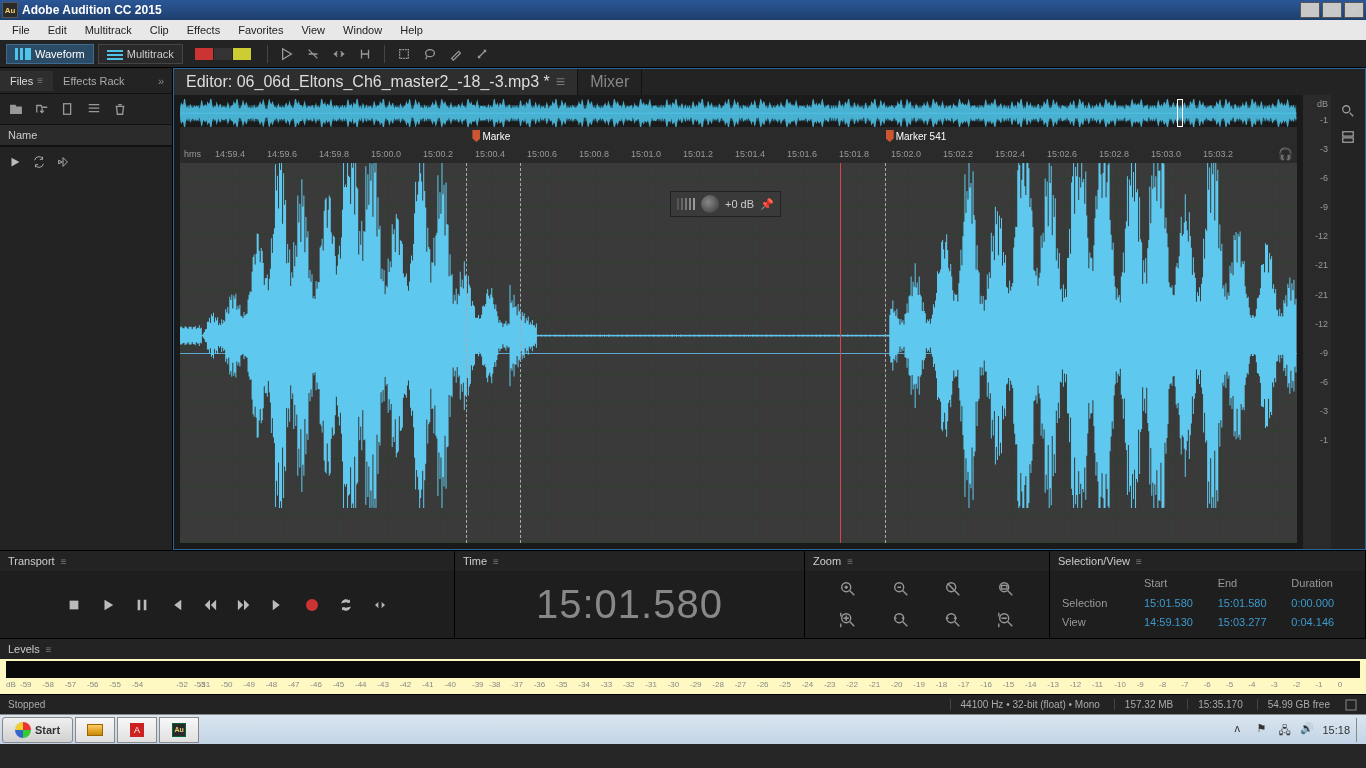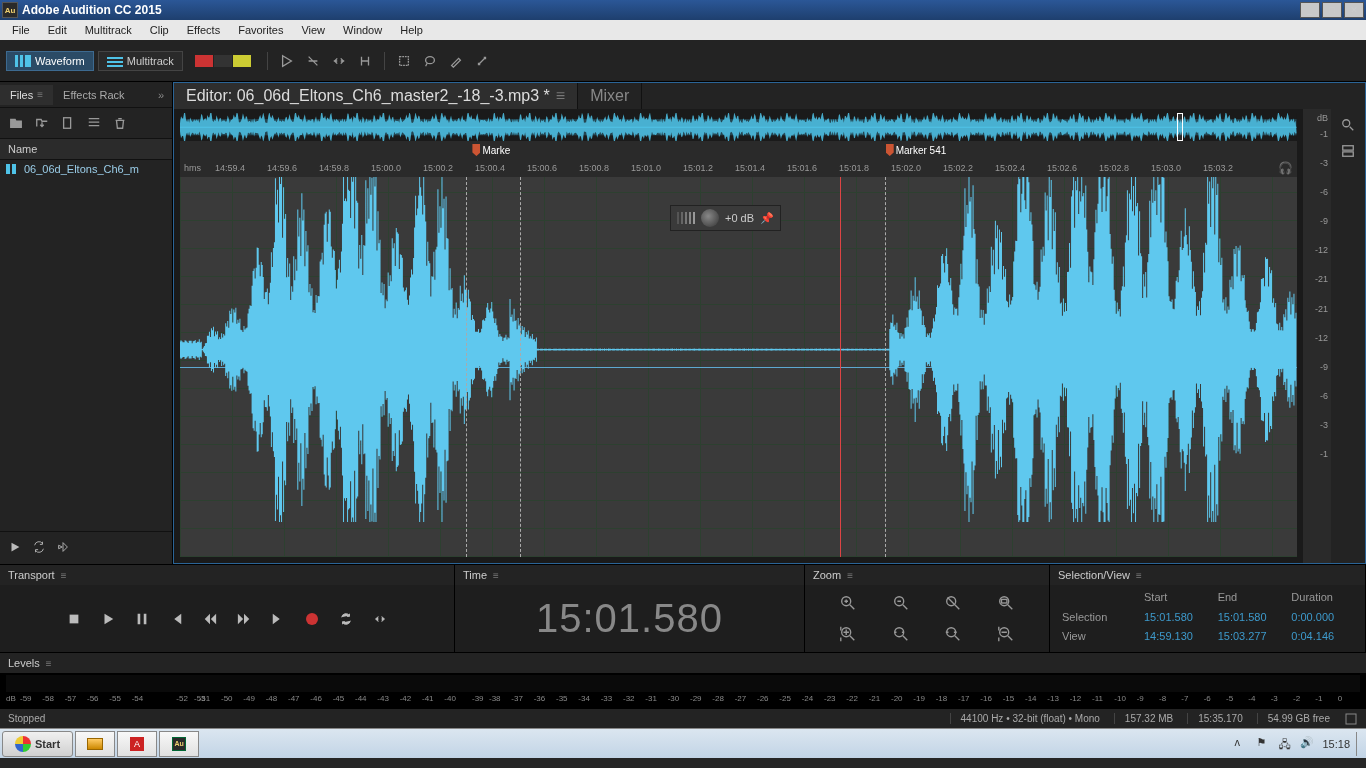--- a/index.html
+++ b/index.html
@@ -11,21 +11,21 @@
 .titlebar-icon { width:16px; height:16px; background:#2a2a2a; display:flex; align-items:center; justify-content:center; color:#eecf6f; font-size:8px; font-weight:bold; border:1px solid #555;}
 .titlebar-text { color:#fff; font-weight:bold; font-size:12px; }
 .win-btns { display:flex; gap:2px; }
 .win-btn { width:20px; height:16px; background:#c8c8c8; border:1px solid #555; display:flex; align-items:center; justify-content:center; font-size:9px; cursor:pointer;}
 
 
 .menubar { height:20px; background:#e8e8e8; display:flex; align-items:center; padding:0 4px; gap:2px; }
 .menu-item { padding:2px 8px; color:#222; font-size:11px; cursor:pointer; }
 
 
-.toolbar { height:42px; background:#232323; border-bottom:1px solid #000; display:flex; align-items:center; padding:0 6px; gap:4px; justify-content:space-between;}
+.toolbar { height:28px; background:#232323; border-bottom:1px solid #000; display:flex; align-items:center; padding:0 6px; gap:4px; justify-content:space-between;}
 .toolbar-left { display:flex; align-items:center; gap:4px; }
 .mode-btn { display:flex; align-items:center; gap:4px; padding:3px 8px; border:1px solid #444; background:#2a2a2a; cursor:pointer; font-size:11px; color:#ccc; }
 .mode-btn.active { background:#2b4b66; border-color:#3d6a90; color:#fff; }
 .mode-icon { width:16px; height:12px; }
 .mode-icon.wave { background:linear-gradient(90deg,#4fc3e8 20%,transparent 20%,transparent 30%,#4fc3e8 30%,#4fc3e8 50%,transparent 50%,transparent 60%,#4fc3e8 60%);}
 .mode-icon.multi { background:repeating-linear-gradient(0deg,#4fc3e8 0 2px,transparent 2px 4px);}
 .flag-strip { display:flex; gap:1px; margin:0 8px;}
 .flag { width:18px;height:12px; }
 .tool-icon { width:22px;height:22px; display:flex; align-items:center; justify-content:center; color:#999; cursor:pointer; }
 .tool-icon svg{width:14px;height:14px;stroke:#999;fill:none;stroke-width:1.5;}
@@ -101,21 +101,21 @@
 .time-big { flex:1; display:flex; align-items:center; justify-content:center; font-size:40px; color:#888; font-weight:300; letter-spacing:1px;}
 .zoom-panel { width:245px;}
 .zoom-grid { flex:1; display:grid; grid-template-columns:repeat(4,1fr); gap:6px; padding:6px 20px; align-items:center; justify-items:center;}
 .zoom-grid .tool-icon svg{width:18px;height:18px;}
 .selview { flex:1;}
 .sv-table { flex:1; display:grid; grid-template-columns:70px 1fr 1fr 1fr; gap:4px 12px; padding:6px 12px; font-size:11px;}
 .sv-table .hdr{color:#999;}
 .sv-table .val{color:#3d9acc;}
 
 
-.levels-panel { height:56px; background:#000000; border-top:1px solid #000; display:flex; flex-direction:column;}
+.levels-panel { height:56px; background:#fef9c3; border-top:1px solid #000; display:flex; flex-direction:column;}
 .levels-meter { flex:1; background:#0a0a0a; margin:2px 6px; position:relative;}
 .levels-scale { height:14px; display:flex; position:relative; font-size:8px; color:#888; margin:0 6px;}
 .levels-scale span{position:absolute;}
 
 
 .statusbar { height:20px; background:#232323; border-top:1px solid #000; display:flex; align-items:center; justify-content:space-between; padding:0 8px; font-size:10px; color:#aaa;}
 .statusbar-right { display:flex; gap:14px; align-items:center;}
 .statusbar-right span{border-left:1px solid #444;padding-left:10px;}
 
 
@@ -254,26 +254,20 @@
             <path d="M2 3h12M2 7h12M2 11h12" stroke="#999"></path>
           </svg>
         </div>
       <div class="tool-icon">
           <svg viewBox="0 0 16 16">
             <path d="M4 5h8l-1 9H5zM3 5h10M6 3h4" stroke="#999"></path>
           </svg>
         </div>
     </div>
     <div class="name-header">Name</div>
-    <div class="file-list">
-      <div class="file-row">
-        <div class="wave-ico"></div>
-        <span>06_06d_Eltons_Ch6_m</span>
-      </div>
-    </div>
     <div class="play-tools">
       <div><svg viewBox="0 0 16 16">
             <path d="M4 3l9 5-9 5z"></path>
           </svg></div>
       <div><svg viewBox="0 0 16 16">
             <path d="M3 6a5 5 0 0 1 9-2m1 6a5 5 0 0 1-9 2M12 2v3h-3M4 14v-3h3" fill="none" stroke="#bbb"></path>
           </svg></div>
       <div><svg viewBox="0 0 16 16">
             <path d="M3 6l4 2-4 2zM8 3v10l5-5z" fill="none" stroke="#bbb"></path>
           </svg></div>

